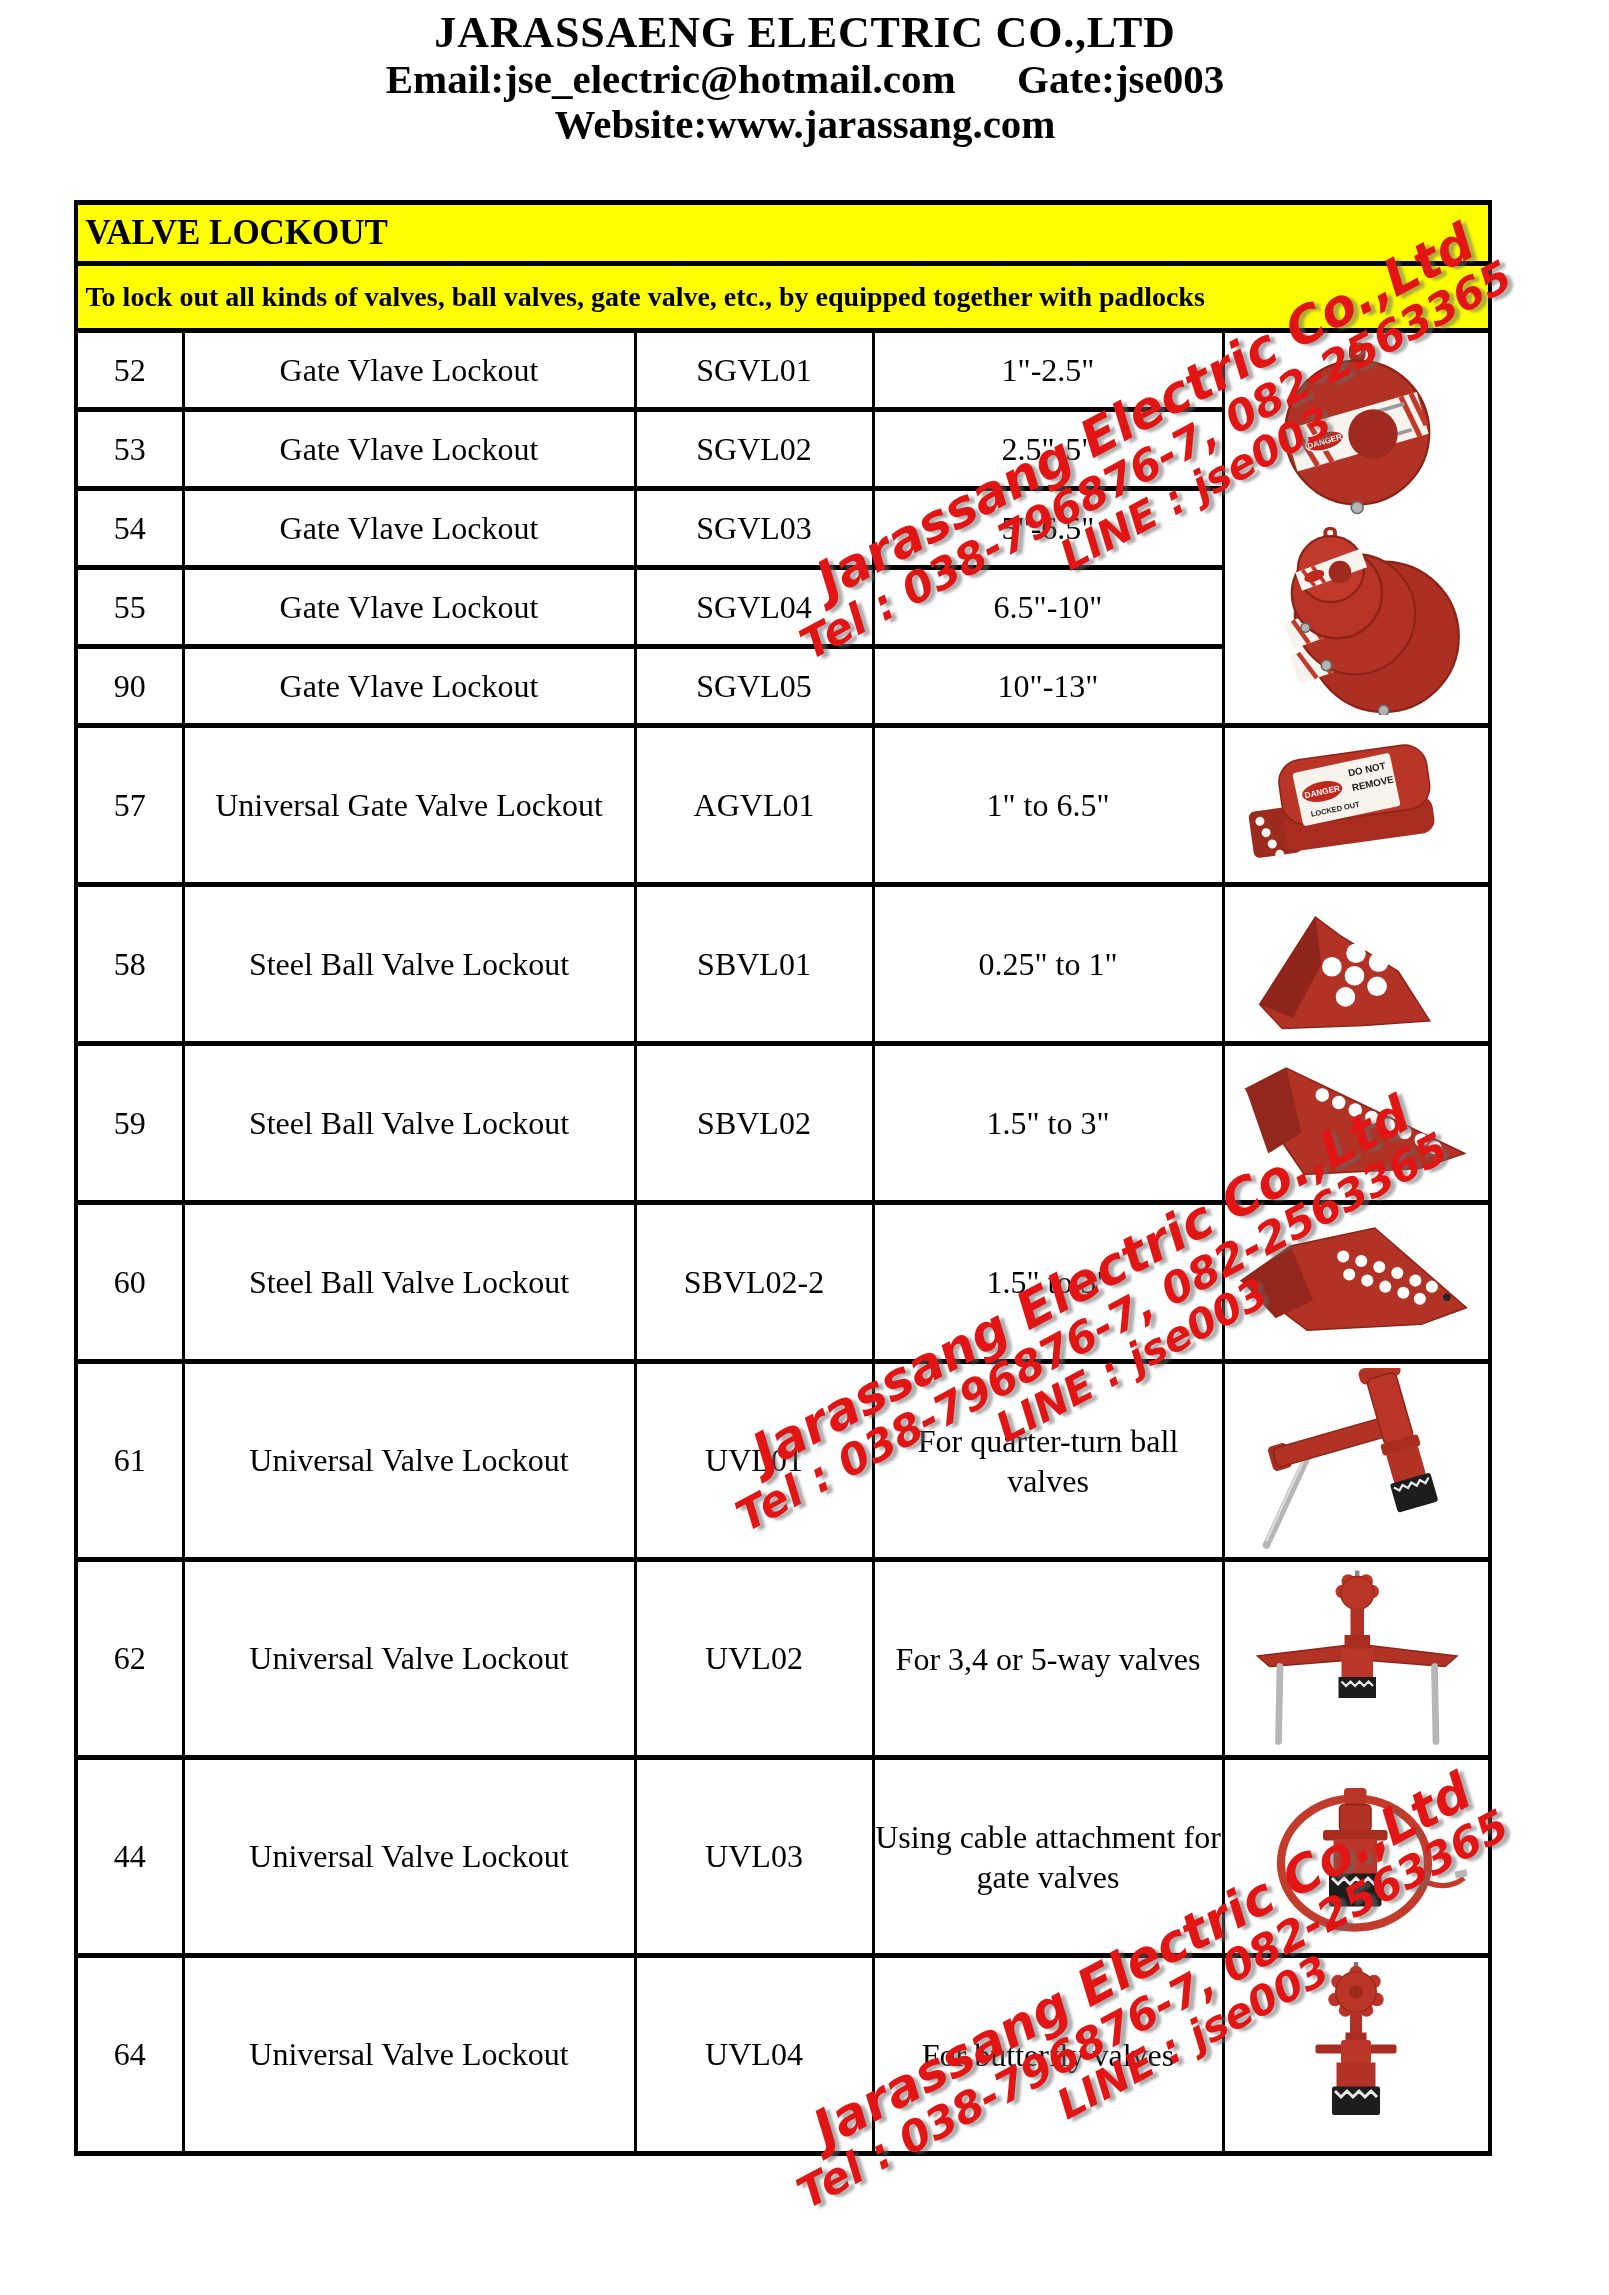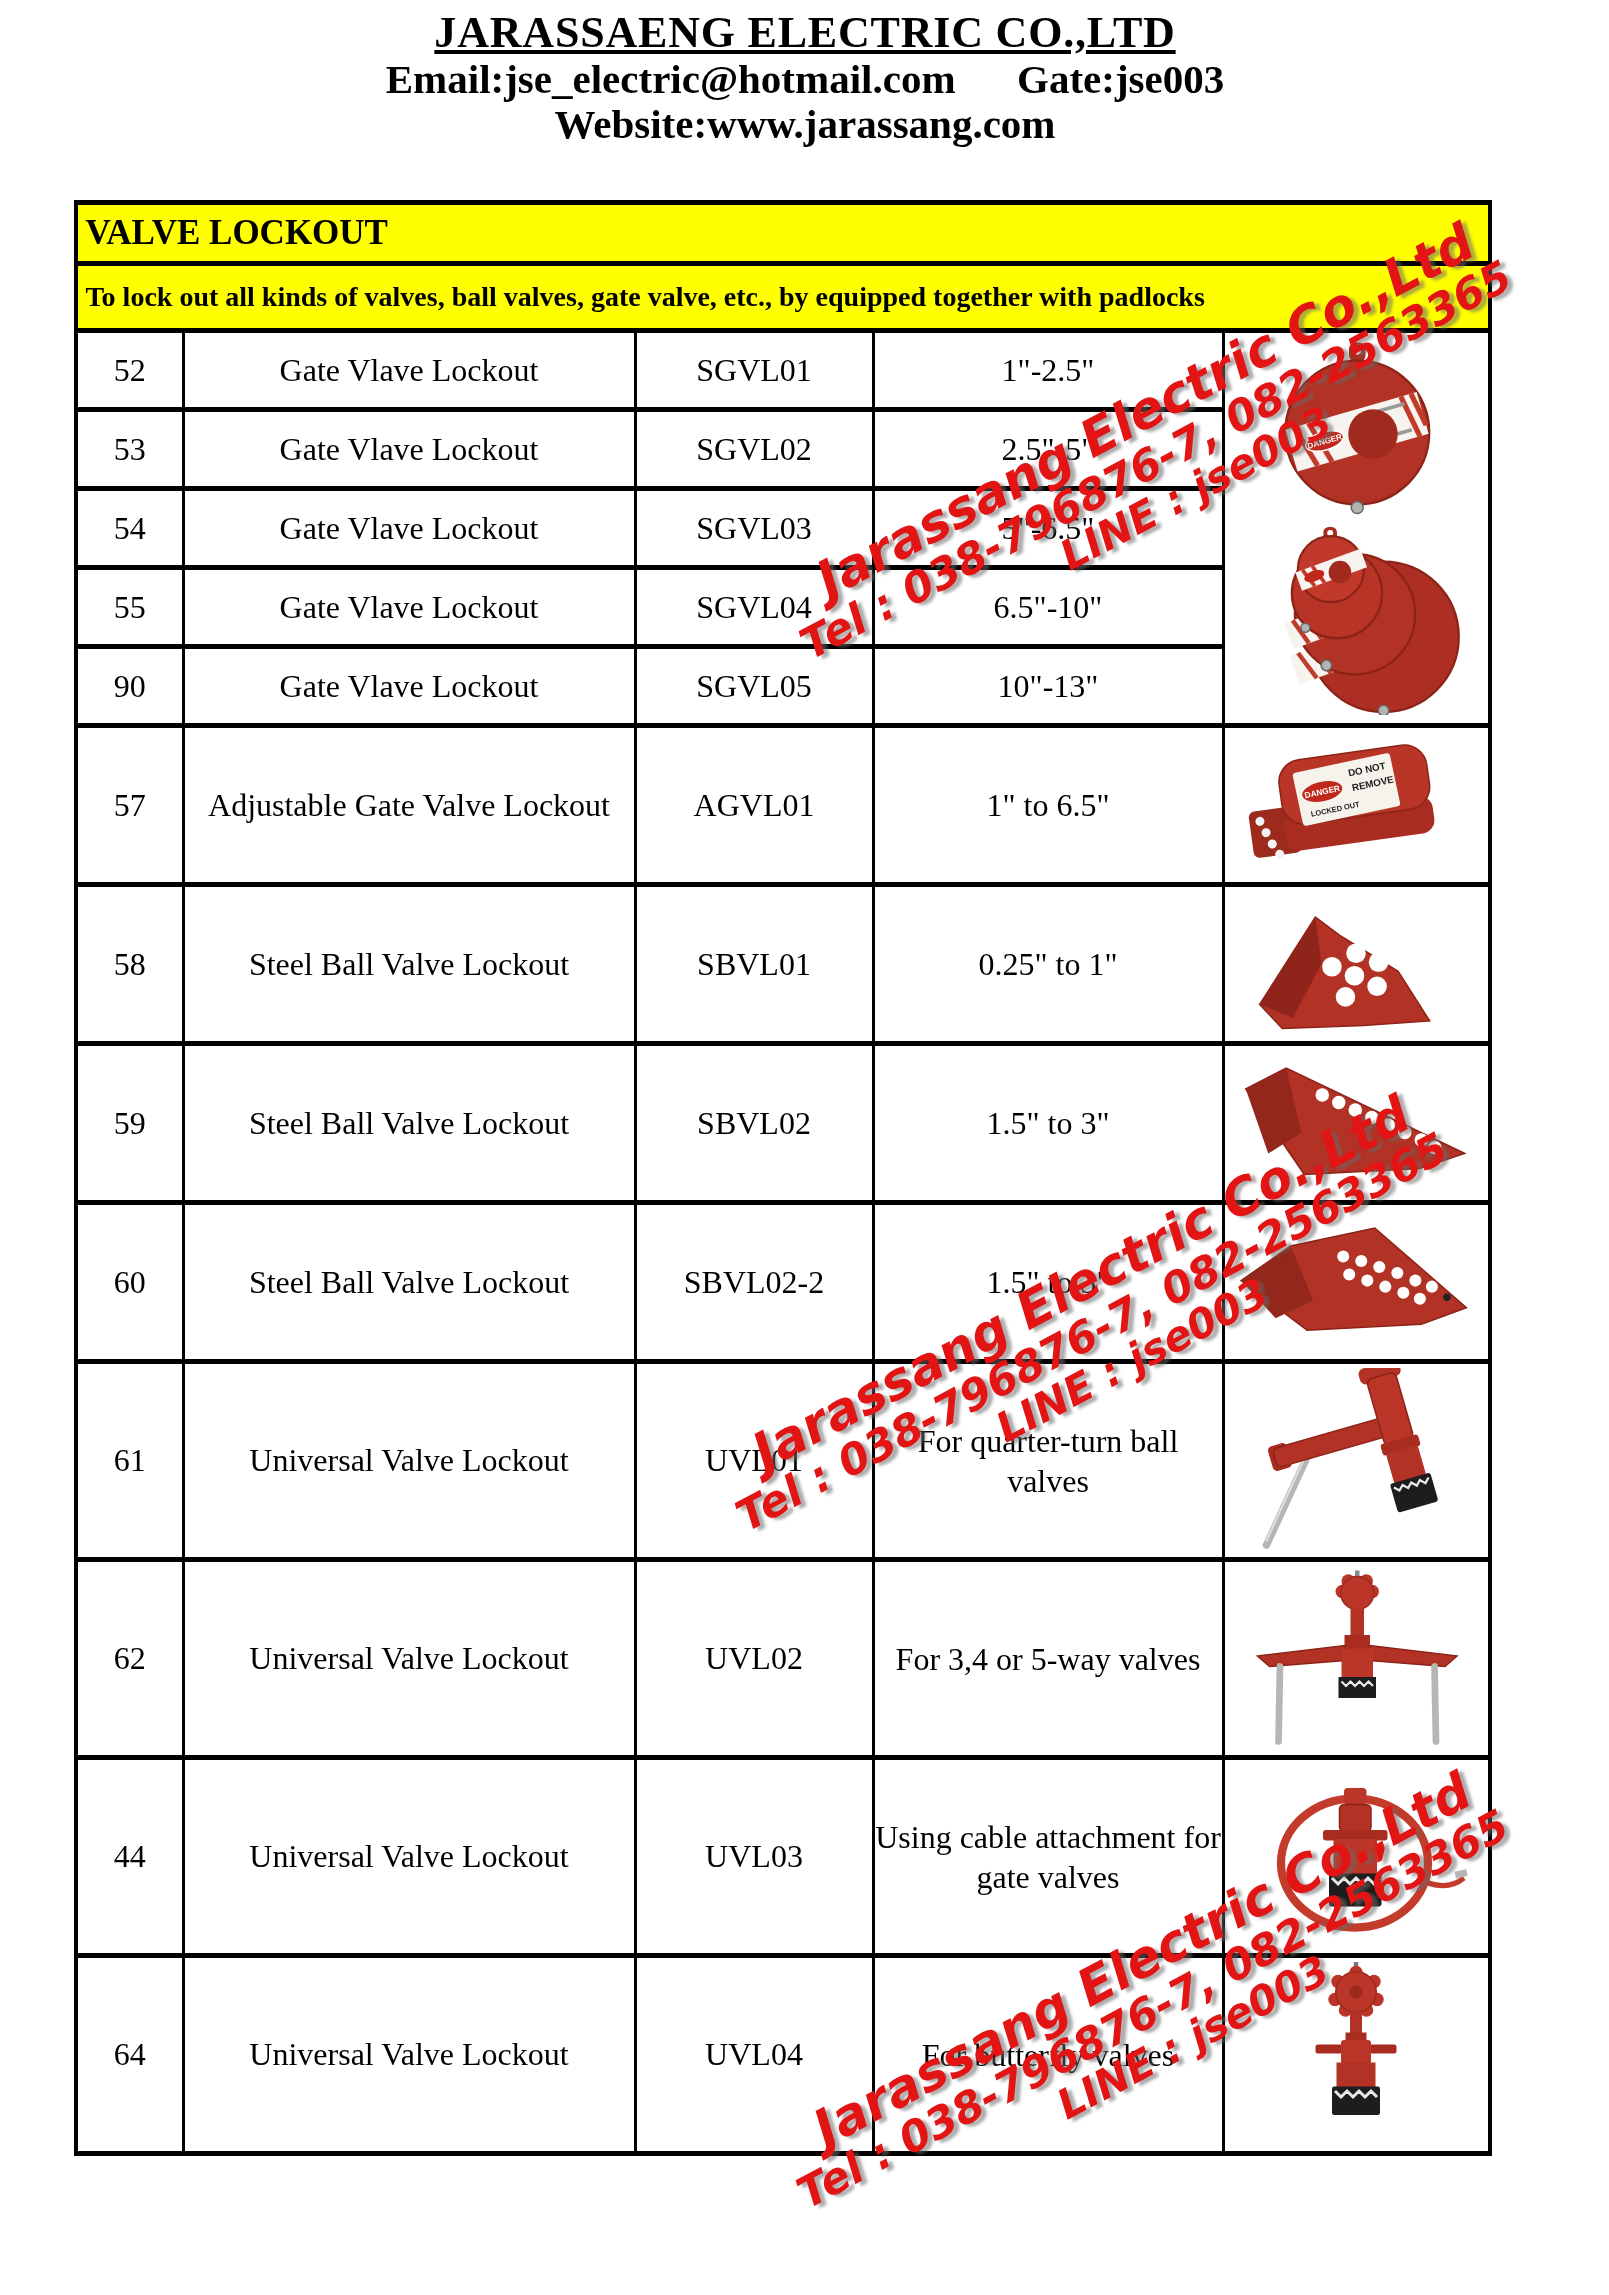--- a/index.html
+++ b/index.html
@@ -9,21 +9,21 @@
     --border:#000000;
   }
   html,body{margin:0;padding:0;}
   body{
     width:1610px;height:2295px;position:relative;background:#ffffff;
     font-family:"Liberation Serif",serif;color:#000;
     overflow:hidden;
   }
   
   .page-header{position:absolute;top:9px;left:0;width:100%;text-align:center;font-weight:bold;}
-  .h-line1{font-size:44px;line-height:48px;letter-spacing:0.8px;text-decoration:underline;}
+  .h-line1{font-size:44px;line-height:48px;letter-spacing:0.8px;}
   .h-line{font-size:41px;line-height:45px;white-space:pre;}
   
   table.catalog{
     position:absolute;left:74px;top:200px;width:1414px;
     border-collapse:collapse;table-layout:fixed;background:#fff;
     border:4.5px solid var(--border);
   }
   table.catalog td{
     border:3px solid var(--border);
     border-top-width:5.3px;border-bottom-width:5.3px;
@@ -157,21 +157,21 @@
       </tr>
       <tr class="row-s">
         <td>90</td>
         <td>Gate Vlave Lockout</td>
         <td>SGVL05</td>
         <td class="col-size">10"-13"</td>
       </tr>
 
       <tr class="row-m">
         <td>57</td>
-        <td>Adjustable Gate Valve Lockout</td>
+        <td>Universal Gate Valve Lockout</td>
         <td>AGVL01</td>
         <td class="col-size">1" to 6.5"</td>
         <td class="img-cell">
           <svg width="241" height="143" viewBox="0 0 320 190" style="margin:0 auto;font-size:42px">
             <g transform="rotate(-8 160 95)">
               <rect x="16" y="84" width="64" height="62" rx="8" fill="#9c2a1d"></rect>
               <circle cx="30" cy="98" r="6" fill="#f4f4f4"></circle>
               <circle cx="36" cy="114" r="6" fill="#f4f4f4"></circle>
               <circle cx="42" cy="130" r="6" fill="#f4f4f4"></circle>
               <circle cx="50" cy="145" r="6" fill="#f4f4f4"></circle>

